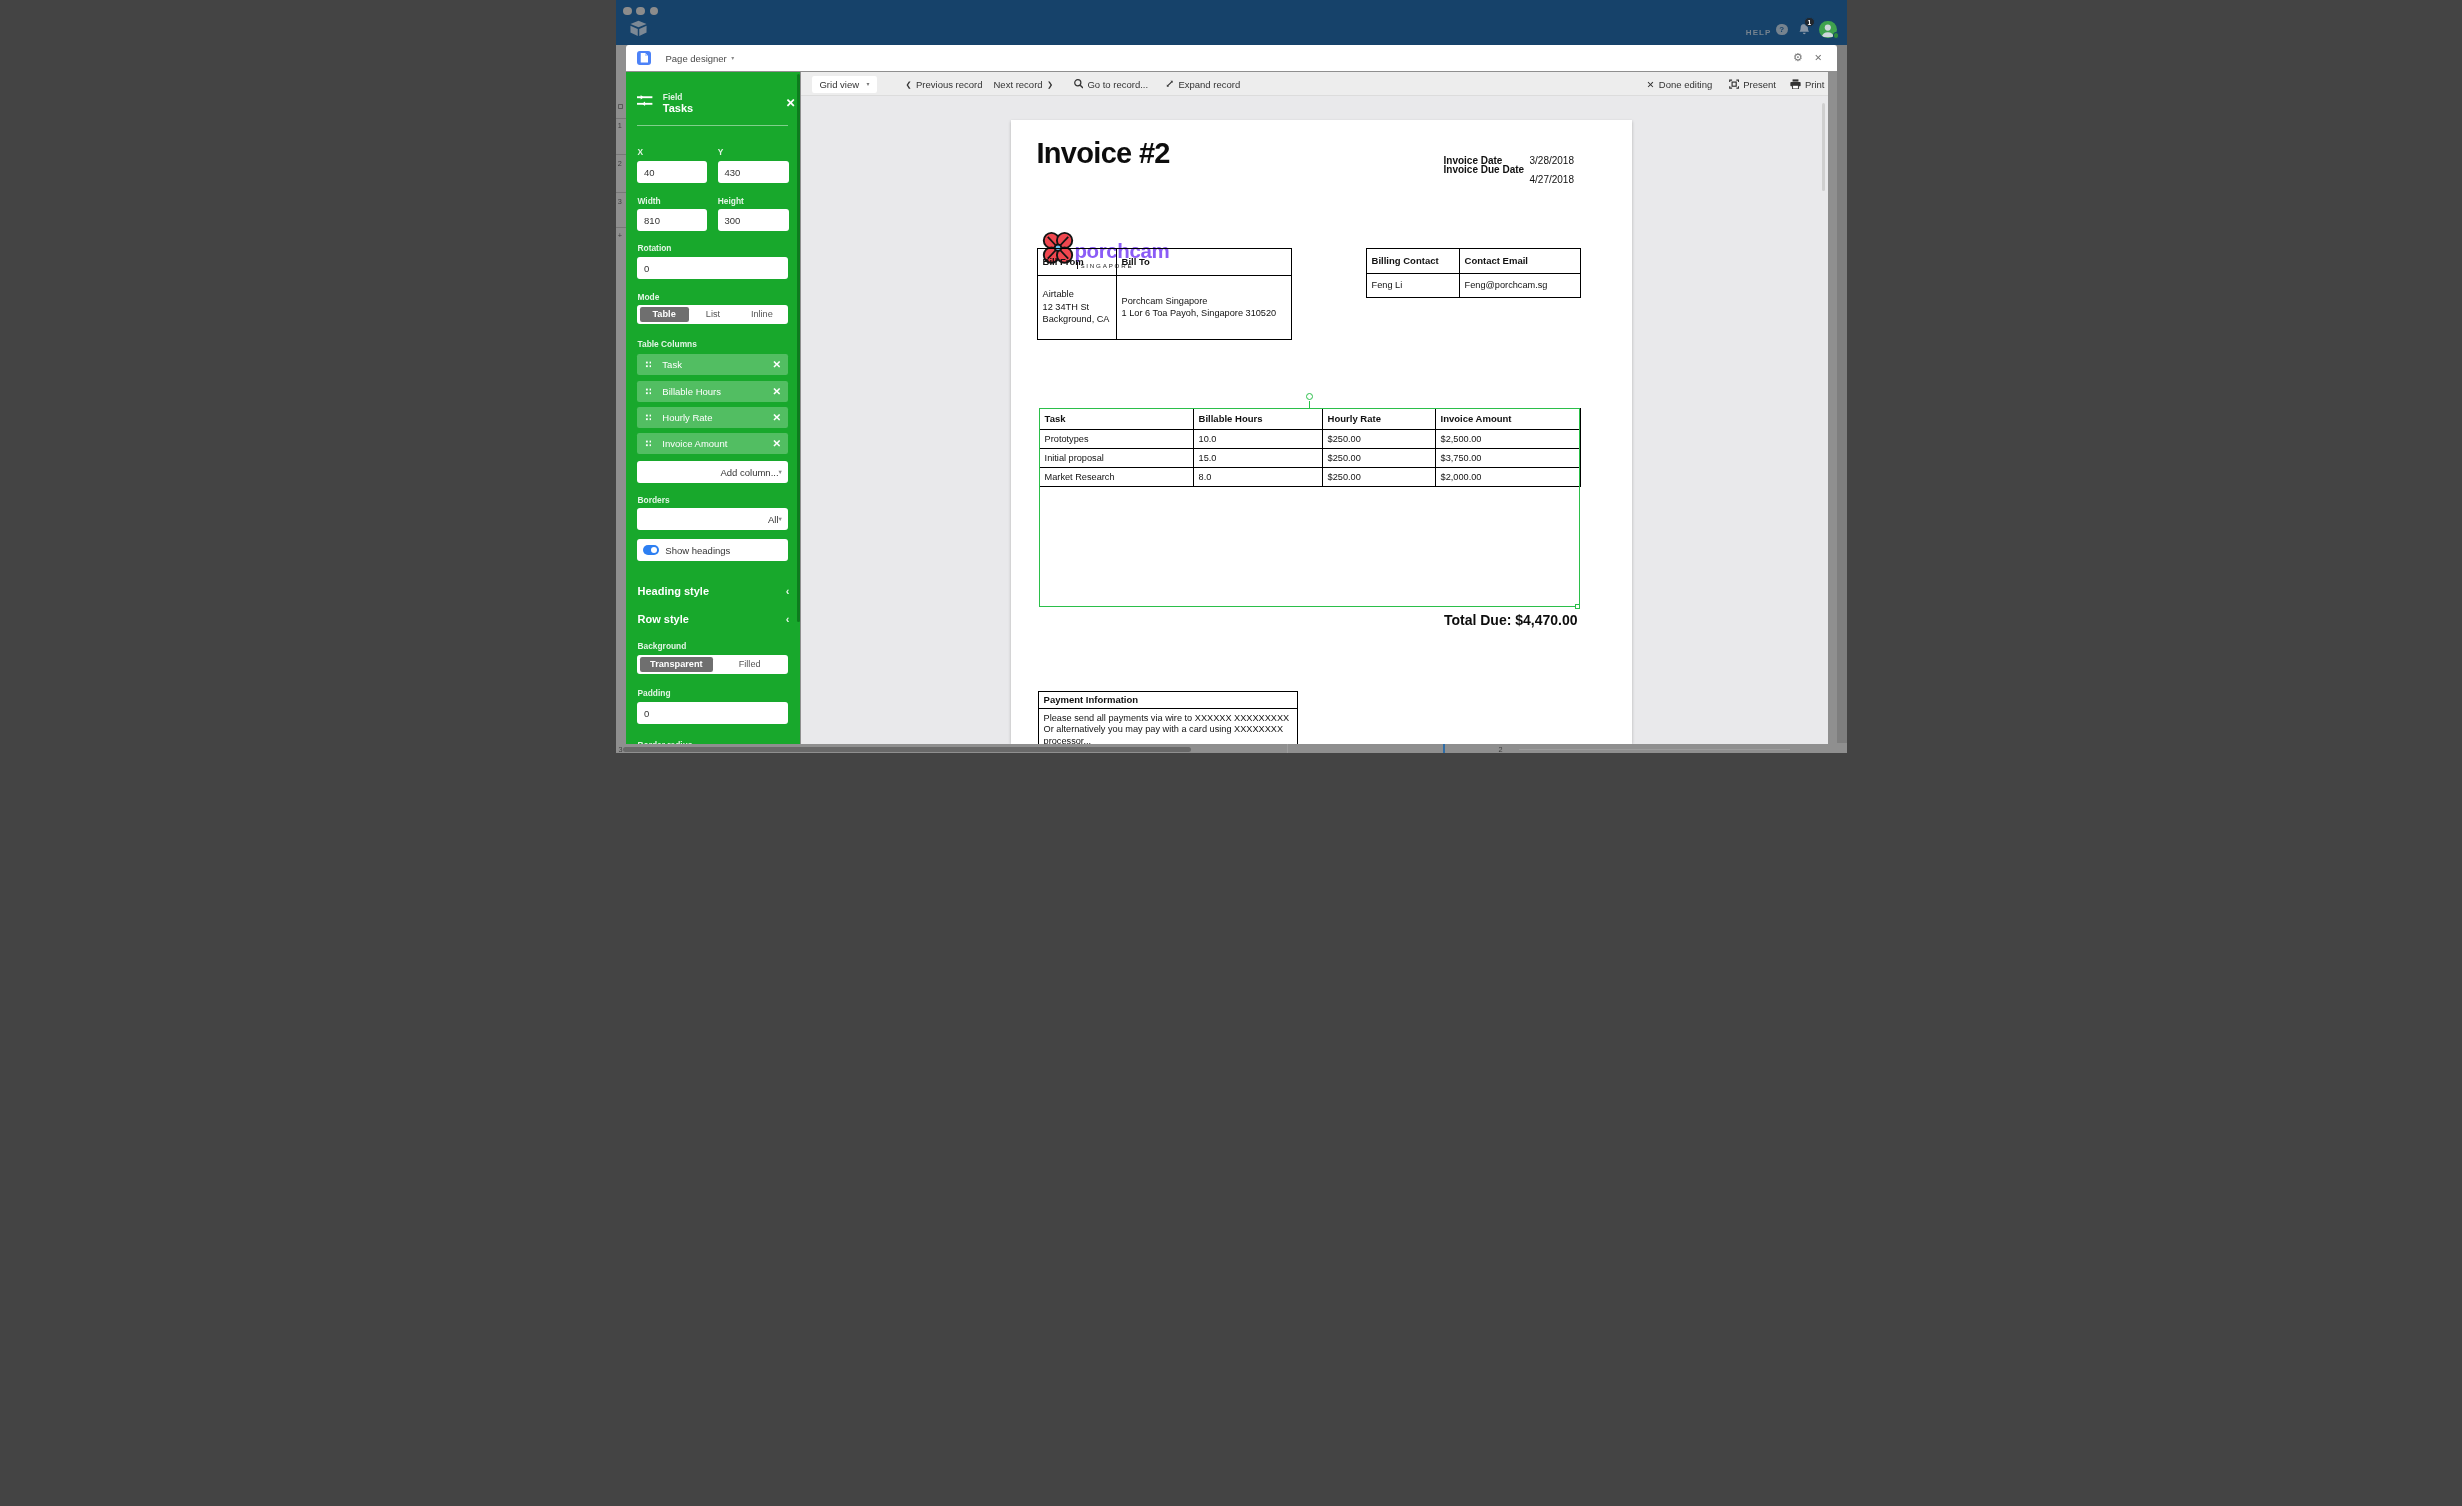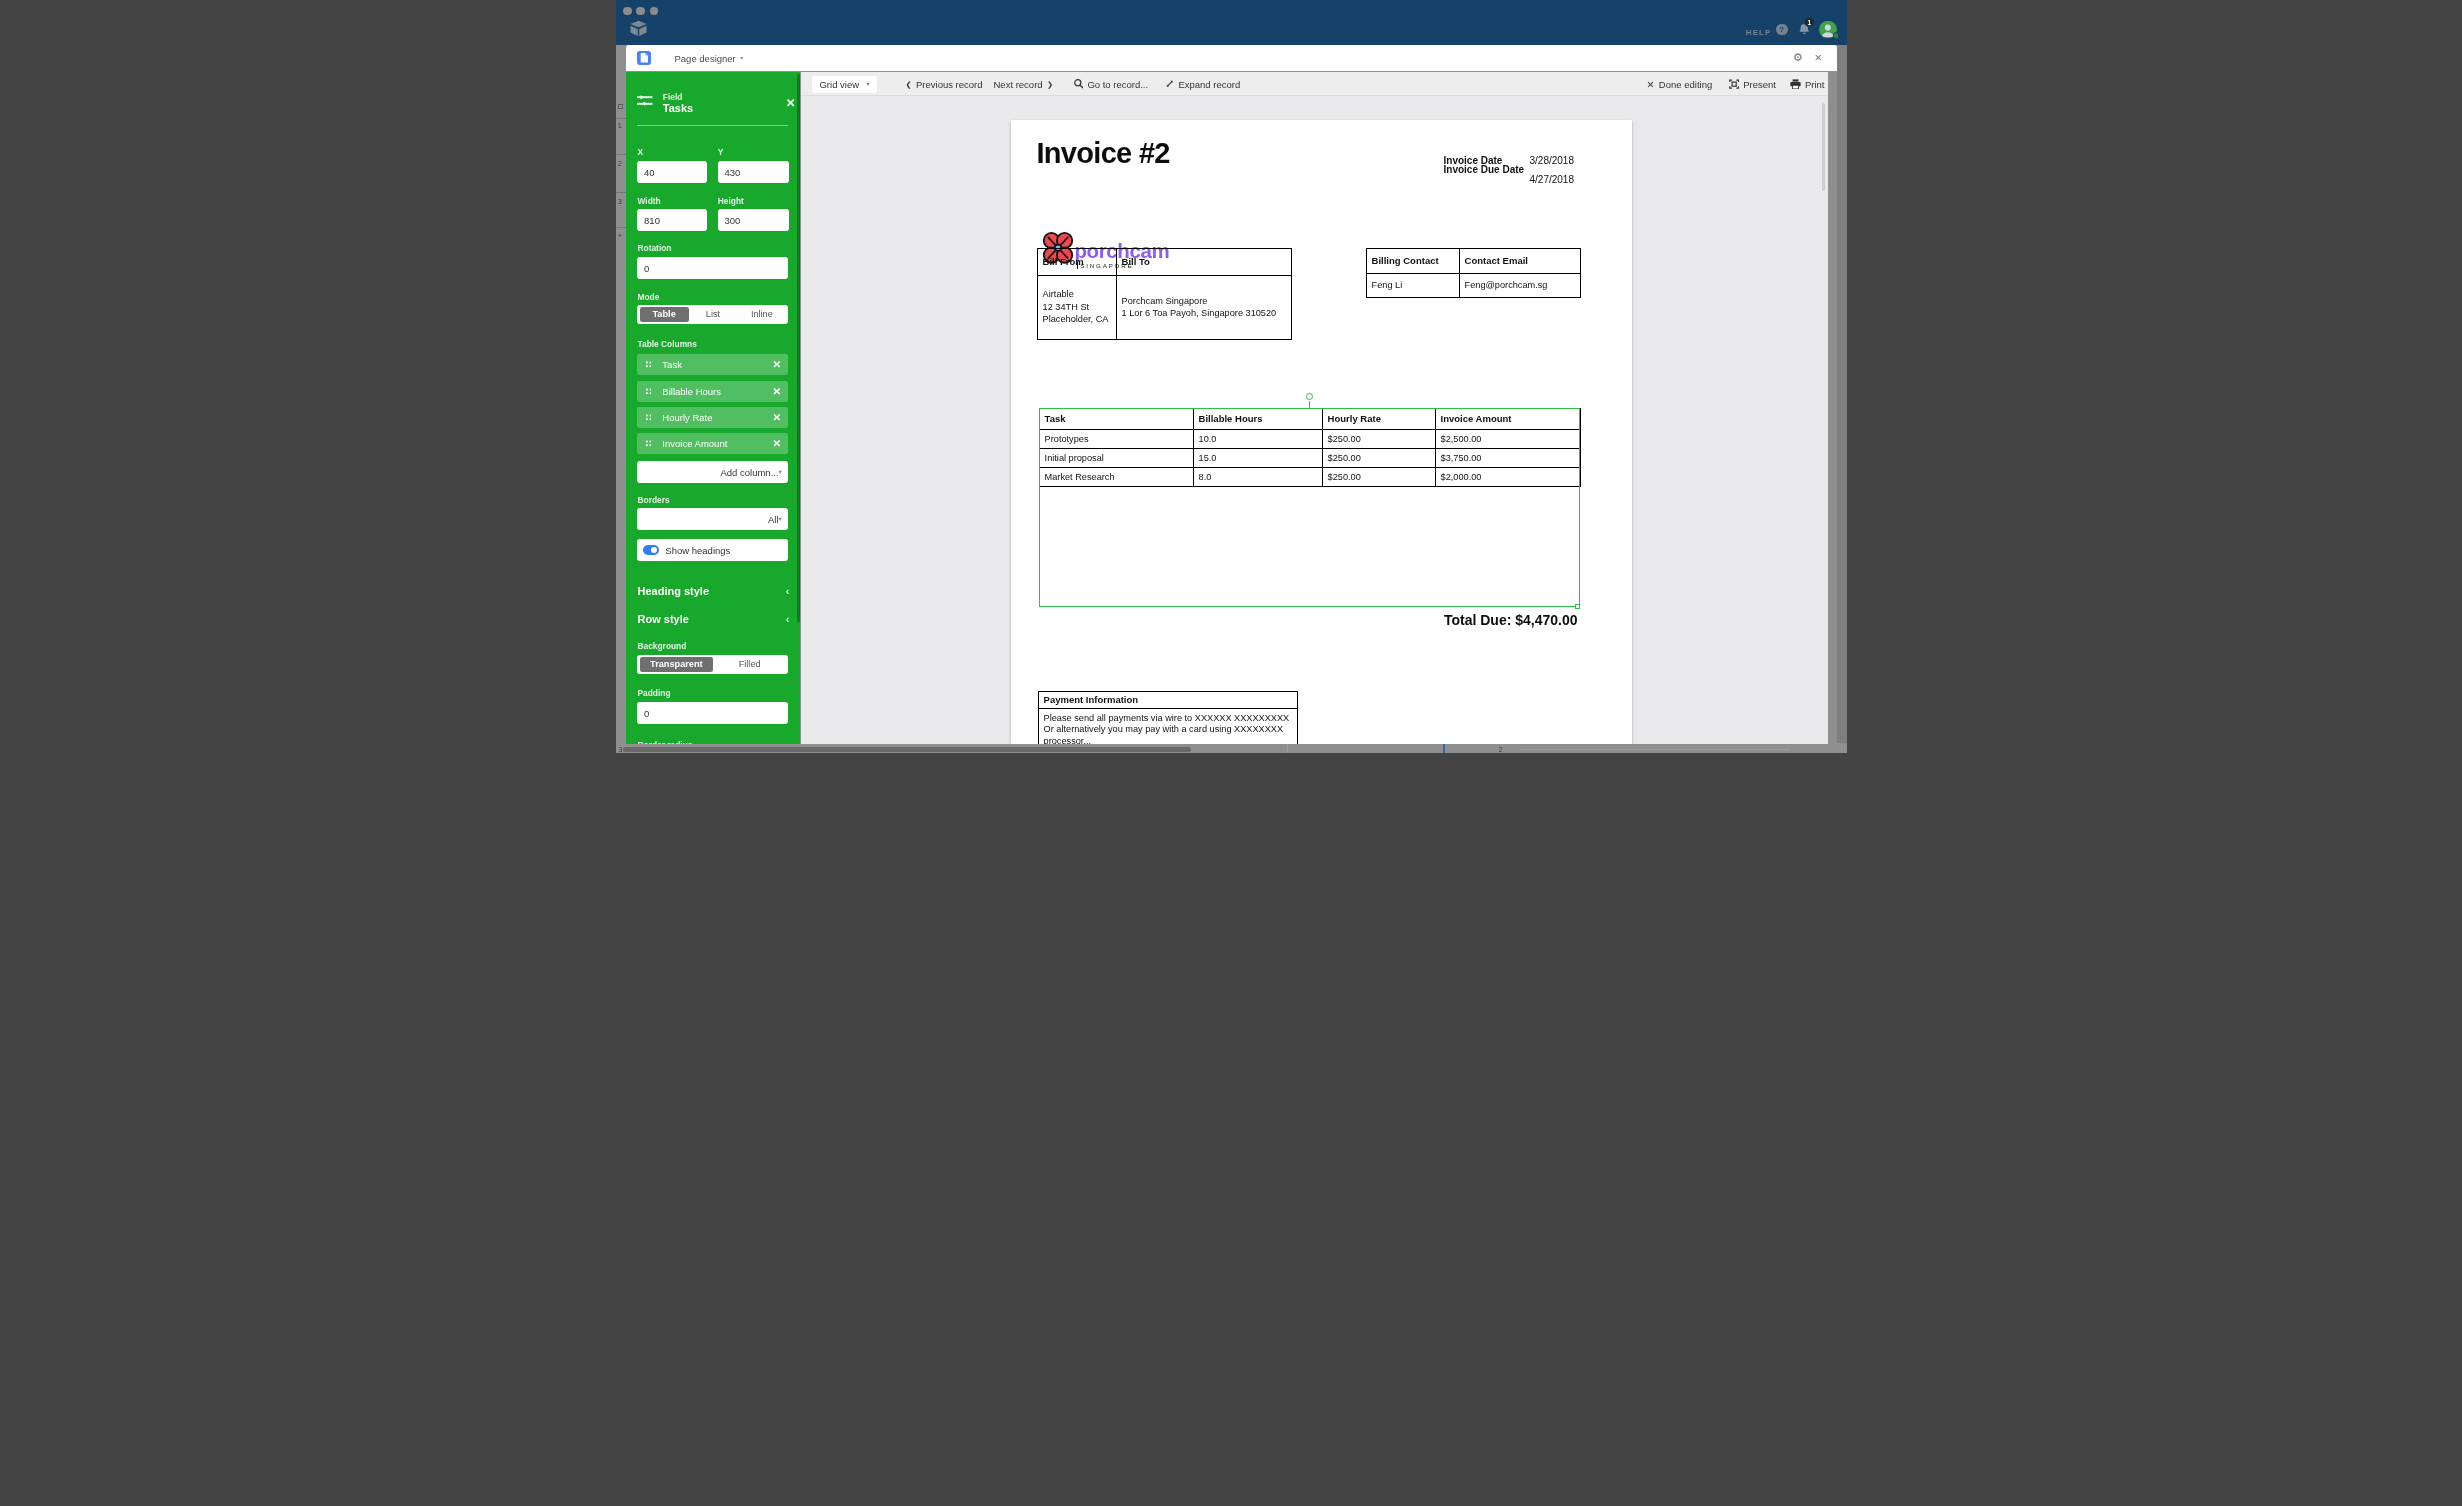--- a/index.html
+++ b/index.html
@@ -23,21 +23,21 @@
   
   .strip-left  { left:0; top:45px; width:10.3px; height:698px; background:#8F8F8F; color:#3F3F3F; }
   .strip-right { left:1221px; top:45px; width:10.3px; height:698px; background:#7E7E7E; }
   .strip-bottom{ left:0; top:744px; width:1231px; height:9.5px; background:#8F8F8F; }
   .rowline { left:0; width:10.3px; height:0.7px; background:#777; }
   .rownum { left:2.2px; font-size:7.3px; color:#3F3F3F; }
 
   
   .pd-header { left:10.3px; top:45px; width:1211px; height:26px; background:#fff; border-radius:2.9px 2.9px 0 0; display:flex; align-items:center; }
   .block-icon { width:14px; height:14px; border-radius:2.9px; background:#4C82F7; margin-left:11.7px; display:flex; align-items:center; justify-content:center; }
-  .pd-title { font-size:9.5px; color:#4a4a4a; margin-left:23px; }
+  .pd-title { font-size:9.5px; color:#4a4a4a; margin-left:14px; }
   .pd-caret { font-size:5.9px; color:#888; margin-left:4.4px; }
   .hdr-ico { color:#737373; font-size:11px; line-height:1; }
 
   
   .sidebar { left:10.3px; top:72px; width:174px; height:672px; background:#18A82C; overflow:hidden; color:#fff; }
   .sb-lbl { font-size:8.4px; font-weight:bold; color:rgba(255,255,255,.88); }
   .sb-inp { background:#fff; border:none; border-radius:2.9px; font-family:"Liberation Sans",sans-serif; font-size:9.5px; color:#333; padding-left:6.6px; height:22px; }
   .sb-select { background:#fff; border-radius:2.9px; height:22px; display:flex; align-items:center; font-size:9.5px; color:#333; padding:0 6.6px; justify-content:flex-end; }
   .sb-select .caret { color:#8a8a8a; font-size:6.6px; }
   .seg { background:#fff; border-radius:2.9px; padding:2.2px; display:flex; }
@@ -328,21 +328,21 @@
           </colgroup>
         <tbody>
             <tr style="height:27px">
           <th>Bill From</th>
           <th>Bill To</th>
         </tr>
         <tr style="height:64px">
           <td class="cell-lines" style="vertical-align:middle">
             <div>Airtable</div>
             <div>12 34TH St</div>
-            <div>Placeholder, CA</div>
+            <div>Background, CA</div>
           </td>
           <td class="cell-lines">
             <div>Porchcam Singapore</div>
             <div>1 Lor 6 Toa Payoh, Singapore 310520</div>
           </td>
         </tr>
       </tbody>
         </table>
 
       <table class="abs inv" style="left:355px;top:128px">

